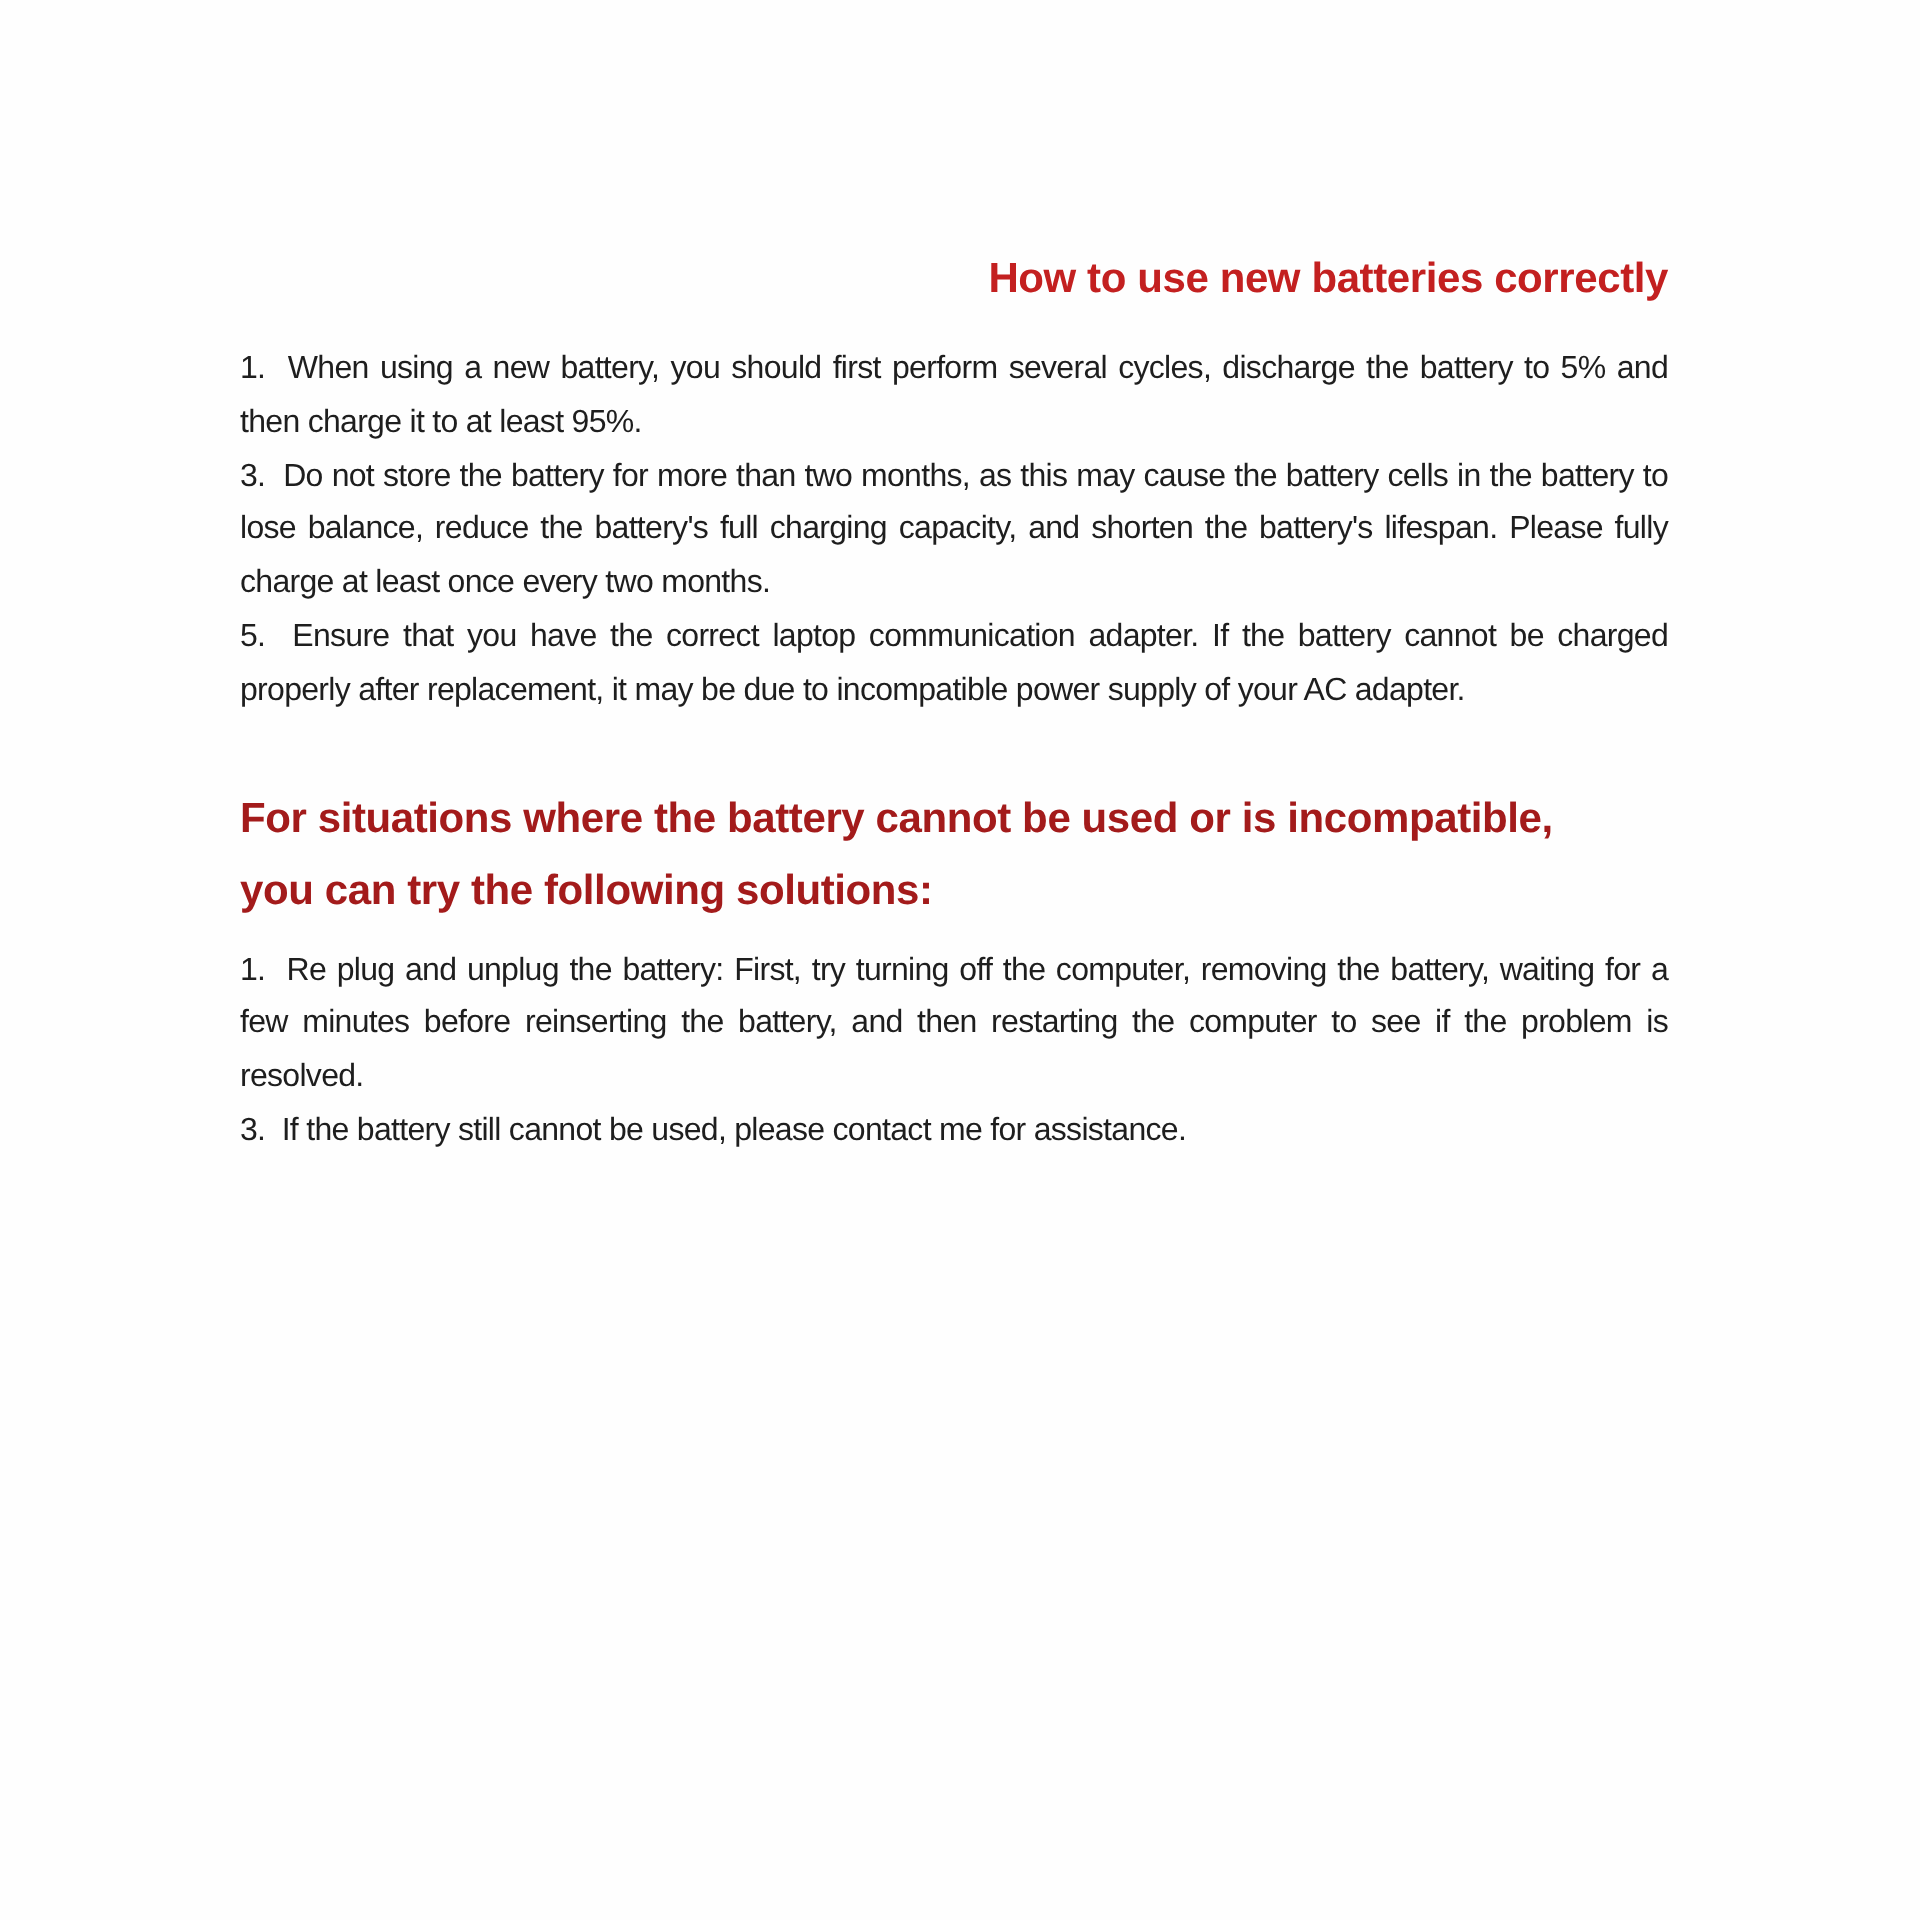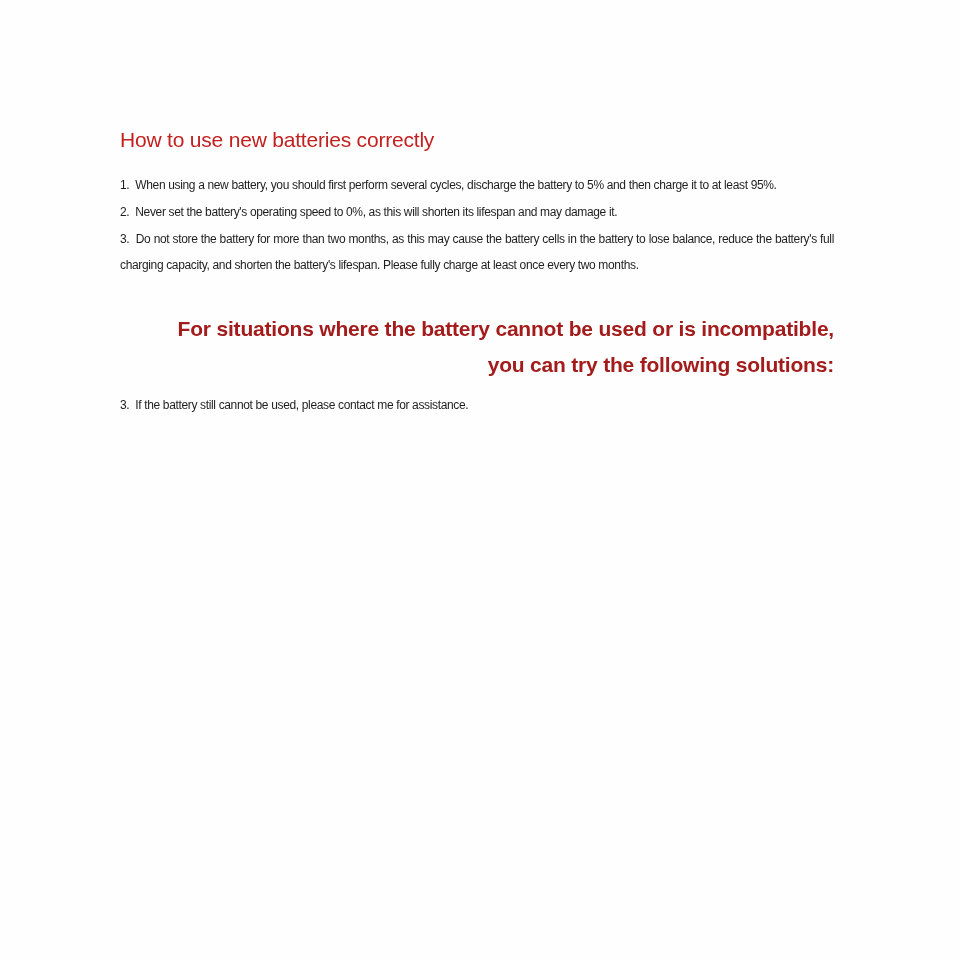--- a/index.html
+++ b/index.html
@@ -15,60 +15,61 @@
     background: #fefefe;
     overflow: hidden;
   }
   .content {
     position: absolute;
     left: 120px;
     top: 128px;
     width: 714px;
   }
   .doc-title {
-    text-align: left;
+    text-align: right;
     font-size: 21px;
-    font-weight: normal;
+    font-weight: bold;
     letter-spacing: -0.2px;
     color: #c32020;
     margin-bottom: 20px;
   }
   .body-text p {
-    font-size: 12px;
+    font-size: 16px;
     line-height: 26.8px;
     letter-spacing: -0.35px;
     color: #1e1e1e;
     text-align: justify;
     text-justify: inter-word;
   }
   .subhead {
-    text-align: right;
+    text-align: left;
     font-size: 21px;
     font-weight: bold;
     letter-spacing: -0.2px;
     color: #a31b1b;
   }
   .subhead-1 { margin-top: 38px; }
   .subhead-2 { margin-top: 12px; margin-bottom: 15px; }
 </style>
 </head>
 <body>
 
 <div class="page">
   <div class="content">
 
     <div class="doc-title">How to use new batteries correctly</div>
 
     <div class="body-text">
       <p>1.&nbsp;&nbsp;When using a new battery, you should first perform several cycles, discharge the battery to 5% and then charge it to at least 95%.</p>
-      <p>2.&nbsp;&nbsp;Never set the battery's operating speed to 0%, as this will shorten its lifespan and may damage it.</p>
       <p>3.&nbsp;&nbsp;Do not store the battery for more than two months, as this may cause the battery cells in the battery to lose balance, reduce the battery's full charging capacity, and shorten the battery's lifespan. Please fully charge at least once every two months.</p>
+      <p>5.&nbsp;&nbsp;Ensure that you have the correct laptop communication adapter. If the battery cannot be charged properly after replacement, it may be due to incompatible power supply of your AC adapter.</p>
     </div>
 
     <div class="subhead subhead-1">For situations where the battery cannot be used or is incompatible,</div>
     <div class="subhead subhead-2">you can try the following solutions:</div>
 
     <div class="body-text">
+      <p>1.&nbsp;&nbsp;Re plug and unplug the battery: First, try turning off the computer, removing the battery, waiting for a few minutes before reinserting the battery, and then restarting the computer to see if the problem is resolved.</p>
       <p>3.&nbsp;&nbsp;If the battery still cannot be used, please contact me for assistance.</p>
     </div>
 
   </div>
 </div>
 
 </body></html>

